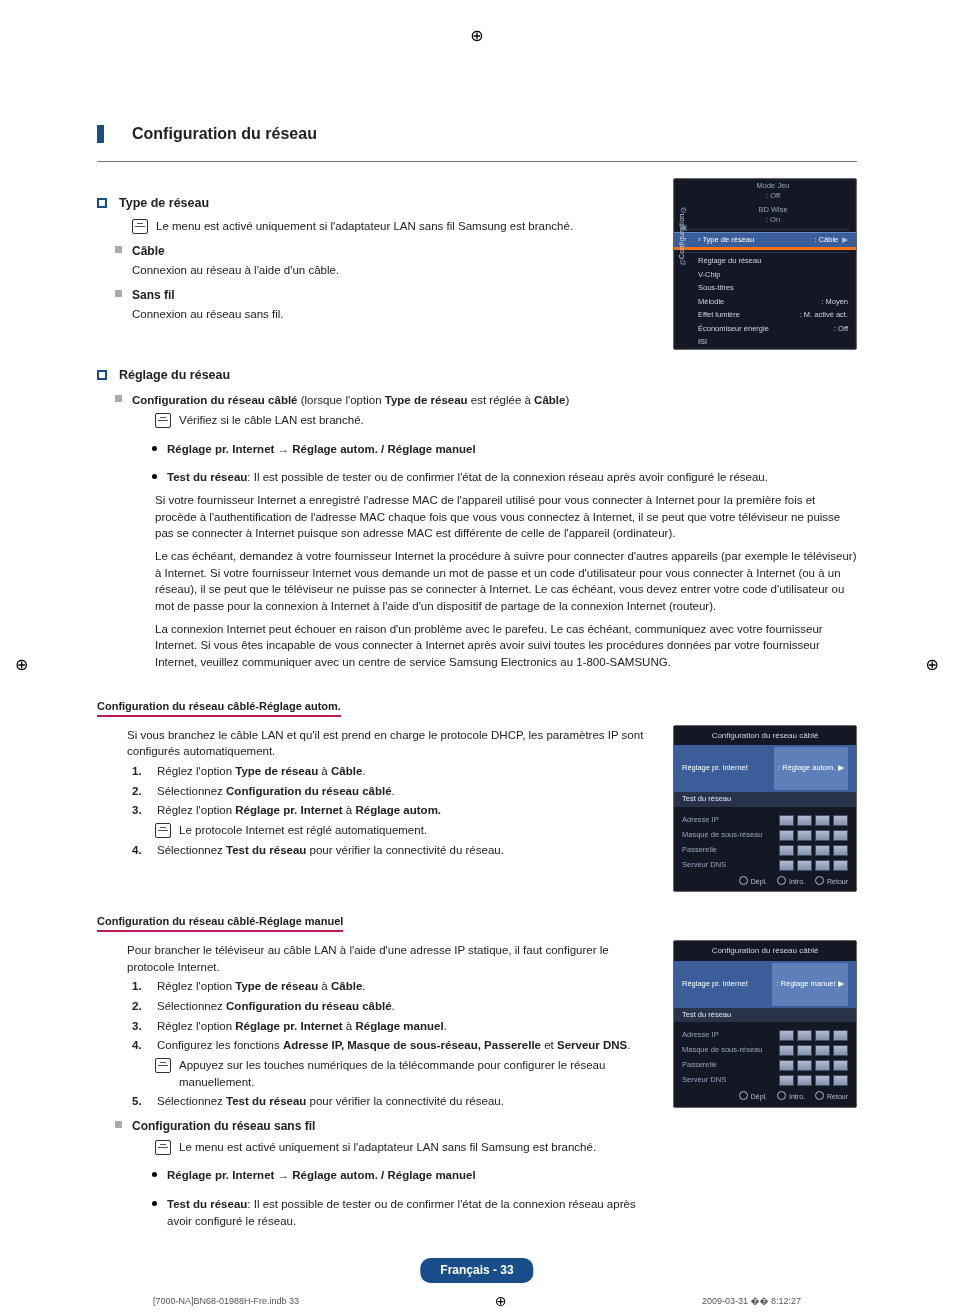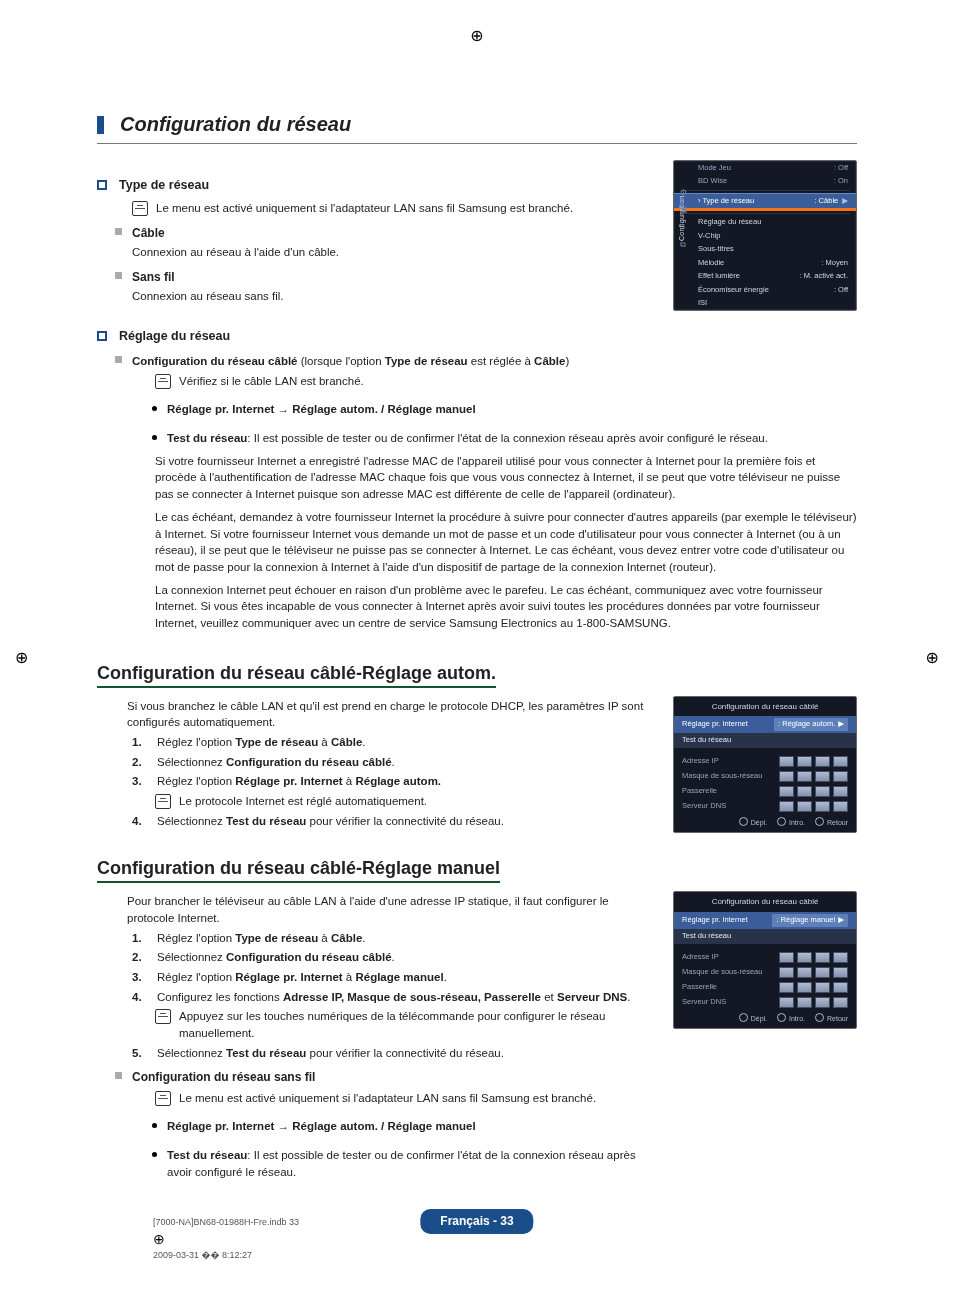--- a/index.html
+++ b/index.html
@@ -45,24 +45,23 @@
     border-bottom: 1px solid #777;
     padding-bottom: 4px;
     margin-bottom: 16px;
   }
   .h-main .tick {
     width: 7px;
     height: 18px;
     background: var(--accent);
   }
   .h-main h1 {
-    margin: 0;
-    font-size: 20px;
+    margin: 12px;
+    font-size: 16px;
     font-weight: bold;
-    font-style: italic;
   }
   
   .h-sub {
     display: flex;
     align-items: center;
     gap: 12px;
     font-weight: bold;
     font-size: 12.5px;
     margin-top: 16px;
     margin-bottom: 6px;
@@ -137,22 +136,22 @@
     flex:0 0 auto;
   }
   .para-block {
     margin-left: 58px;
     margin-top: 6px;
   }
   .para-block p { margin: 0 0 6px 0; }
   
   .h-section {
     font-weight: bold;
-    font-size: 18px;
-    border-bottom: 2px solid #14532d;
+    font-size: 11px;
+    border-bottom: 2px solid #be185d;
     display: inline-block;
     margin-top: 22px;
     margin-bottom: 8px;
   }
   .col2 {
     display: flex;
     gap: 18px;
     align-items: flex-start;
   }
   .col2 .left { flex: 1 1 auto; min-width: 0; }
@@ -179,21 +178,21 @@
     line-height: 1.4;
     box-shadow: 0 0 0 1px rgba(255,255,255,.05) inset;
   }
   .osd .row {
     display:flex;
     justify-content:space-between;
     align-items:center;
     padding: 1.5px 8px 1.5px 24px;
     white-space: nowrap;
   }
-  .osd .row.dim { color: var(--box-dim); }
+  .osd .row.dim { color: var(--box-dim); flex-direction: column; }
   .osd .row.hl {
     background: var(--box-hl);
     color: #fff;
     border-top: 1px solid #6289c7;
     border-bottom: 3px solid #f97316;
   }
   .osd .row .lbl { flex:1 1 auto; }
   .osd .row .val { flex:0 0 auto; }
   .osd .arrow {
     color:#a9c2ea;
@@ -238,21 +237,21 @@
   }
   .cfgbox .hlrow {
     display:flex; justify-content:space-between; align-items:center;
     background: var(--box-hl);
     color:#fff;
     padding:2px 8px;
   }
   .cfgbox .hlrow .right-sel {
     display:flex; align-items:center; gap:3px;
     background:#5d80ba;
-    padding:1px 4px;
+    padding:16px 4px;
     border-radius:1px;
   }
   .cfgbox .line {
     display:flex; justify-content:space-between;
     padding:2px 8px;
     color: var(--box-dim);
   }
   .cfgbox .line.hl2 {
     background:#283249;
     color:#e1e7f4;
@@ -290,28 +289,28 @@
     transform:translateX(-50%);
     background: var(--accent);
     color:#fff;
     font-weight:bold;
     font-size:12px;
     padding:4px 20px;
     border-radius: 10px;
   }
   .print-footer {
     position:absolute;
-    left:0; right:7px;
+    left:0; right:0;
     bottom:18px;
     font-size:9px;
     color:#555;
     display:flex;
     justify-content:space-between;
     padding:0 56px;
-    flex-direction:column;
+    align-items:center;
   }
   .print-footer .reg {
     font-size:14px; color:#000;
   }
 
   .bold { font-weight:bold; }
 </style>
 </head>
 <body>
 

